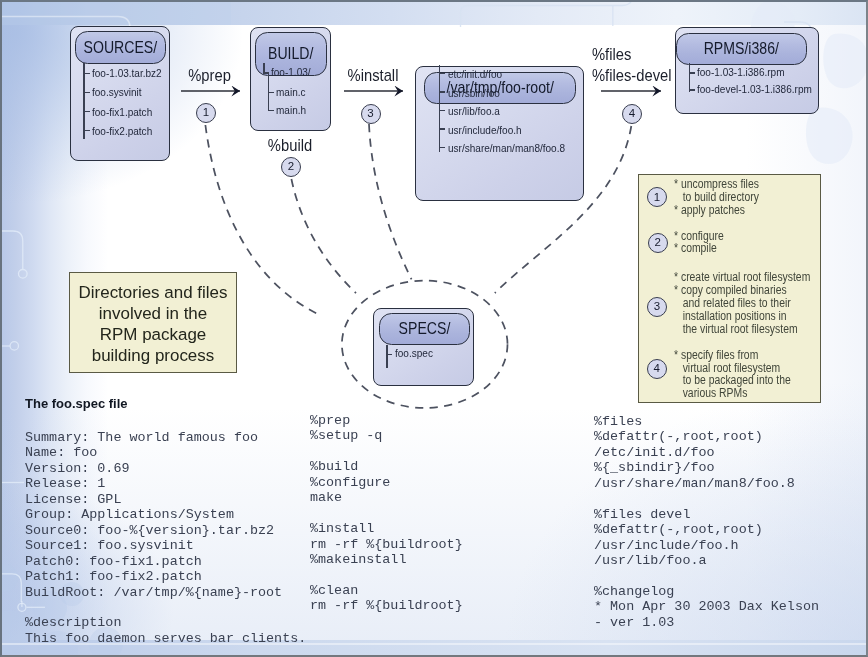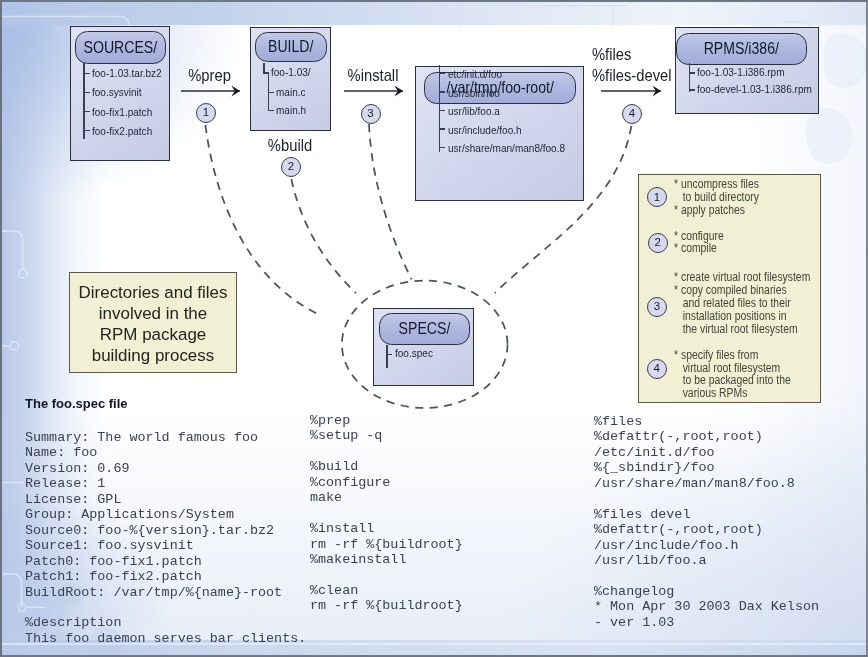--- a/index.html
+++ b/index.html
@@ -1,20 +1,20 @@
 <!DOCTYPE html>
 <html><head>
 <meta charset="utf-8">
 <style>
   html,body{margin:0;padding:0;background:#fff;}
   body{width:868px;height:657px;overflow:hidden;font-family:"Liberation Sans",sans-serif;}
   #stage{position:relative;width:868px;height:657px;overflow:hidden;background:#ffffff;}
   #stage > svg{position:absolute;left:0;top:0;}
 
-  .fbox{position:absolute;box-sizing:border-box;border:1.5px solid #2a3040;border-radius:0;
+  .fbox{position:absolute;box-sizing:border-box;border:1.5px solid #2a3040;border-radius:8px;
         background:linear-gradient(145deg,#e0e3f3 0%,#d6daee 38%,#cdd1e9 72%,#c6cbe5 100%);text-decoration:underline;}
   .fhead{position:absolute;box-sizing:border-box;border:1.5px solid #2a3040;border-radius:12.5px;
          background:linear-gradient(180deg,#c1c9e7 0%,#b4bce1 34%,#aab3dc 66%,#a3acd8 100%);
          display:flex;align-items:center;justify-content:center;color:#141a2b;}
   .fhead span{font-size:16.6px;line-height:1;display:inline-block;transform:scaleX(0.85);position:relative;top:0.6px;}
   .fitem{position:absolute;font-size:11.6px;color:#23293c;white-space:nowrap;line-height:1;
          transform:scaleX(0.865);transform-origin:0 50%;}
   .vline{position:absolute;width:1.5px;background:#3a4052;}
   .hline{position:absolute;height:1.5px;background:#3a4052;}
 
@@ -156,21 +156,21 @@
 <div class="hline" style="left:83.5px;top:72.5px;width:6px;"></div>
 <div class="hline" style="left:83.5px;top:91.5px;width:6px;"></div>
 <div class="hline" style="left:83.5px;top:110.5px;width:6px;"></div>
 <div class="hline" style="left:83.5px;top:129.5px;width:6px;"></div>
 <div class="fitem" style="left:91.9px;top:67px;">foo-1.03.tar.bz2</div>
 <div class="fitem" style="left:91.9px;top:86.3px;">foo.sysvinit</div>
 <div class="fitem" style="left:91.9px;top:105.8px;">foo-fix1.patch</div>
 <div class="fitem" style="left:91.9px;top:124.7px;">foo-fix2.patch</div>
 
 <div class="fbox" style="left:249.5px;top:27px;width:81px;height:104px;">
-  <div class="fhead" style="left:4.5px;top:4px;width:71.5px;height:30px;">
+  <div class="fhead" style="left:4.5px;top:4px;width:71.5px;height:44px;">
     <span>BUILD/</span>
   </div>
 </div>
 <div class="vline" style="left:263px;top:62.5px;height:10.5px;"></div>
 <div class="hline" style="left:263px;top:72px;width:6px;"></div>
 <div class="fitem" style="left:270.5px;top:66px;">foo-1.03/</div>
 <div class="vline" style="left:267.5px;top:74px;height:37px;"></div>
 <div class="hline" style="left:267.5px;top:91.5px;width:6px;"></div>
 <div class="hline" style="left:267.5px;top:109.5px;width:6px;"></div>
 <div class="fitem" style="left:275.5px;top:85.5px;">main.c</div>

